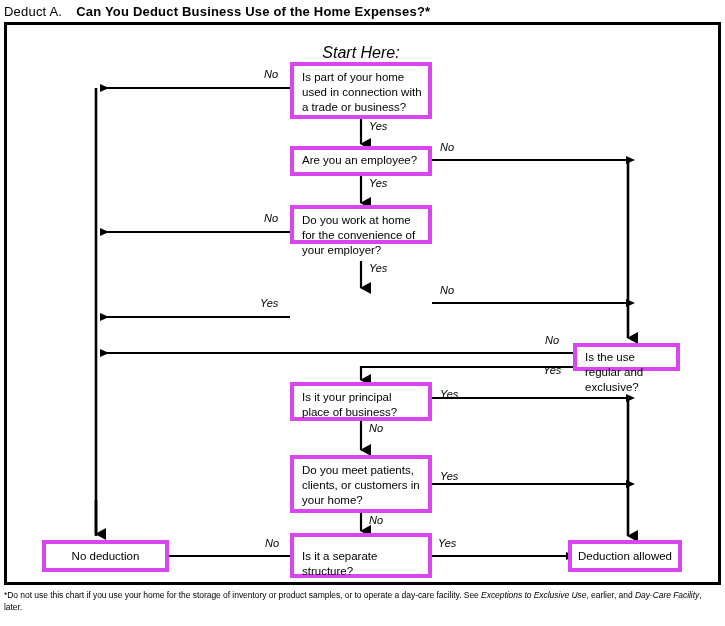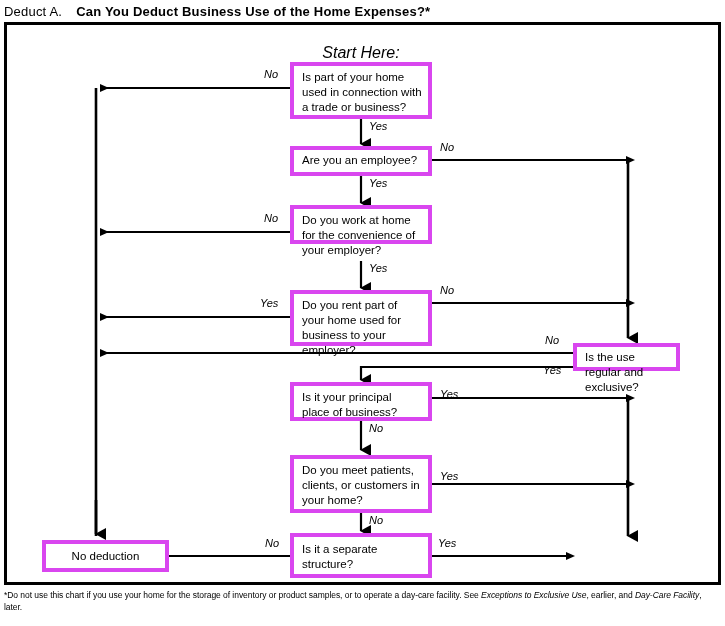--- a/index.html
+++ b/index.html
@@ -195,44 +195,44 @@
   </div>
 
   <div class="node vcenter" style="left:290px; top:146px; width:142px; height:30px;">
     <span class="node-text">Are you an employee?</span>
   </div>
 
   <div class="node" style="left:290px; top:205px; width:142px; height:39px;">
     <span class="node-text">Do you work at home for the convenience of your employer?</span>
   </div>
 
-  <div class="node" style="left:290px; top:290px; width:142px; height:56px;">
-    <span class="node-text">Do you rent part of your home used for business to your employer?</span>
-  </div>
 
   <div class="node" style="left:573px; top:343px; width:107px; height:28px; padding-top:3px;">
     <span class="node-text">Is the use regular and exclusive?</span>
   </div>
 
   <div class="node" style="left:290px; top:382px; width:142px; height:39px; padding-top:4px;">
     <span class="node-text">Is it your principal place of business?</span>
   </div>
 
   <div class="node" style="left:290px; top:455px; width:142px; height:58px;">
     <span class="node-text">Do you meet patients, clients, or customers in your home?</span>
   </div>
 
-  <div class="node" style="left:290px; top:533px; width:142px; height:45px; padding-top:5px;">
+  <div class="node" style="left:290px; top:533px; width:142px; height:45px; padding-top:12px;">
     <span class="node-text">Is it a separate structure?</span>
   </div>
 
   <div class="node center" style="left:42px; top:540px; width:127px; height:32px;">
     <span class="node-text">No deduction</span>
   </div>
 
+  <div class="node center" style="left:568px; top:540px; width:114px; height:32px;">
+    <span class="node-text">Deduction allowed</span>
+  </div>
 
   <div class="elabel" style="left:264px; top:68px;">No</div>
   <div class="elabel" style="left:369px; top:120px;">Yes</div>
 
   <div class="elabel" style="left:440px; top:141px;">No</div>
   <div class="elabel" style="left:369px; top:177px;">Yes</div>
 
   <div class="elabel" style="left:264px; top:212px;">No</div>
   <div class="elabel" style="left:369px; top:262px;">Yes</div>
 

